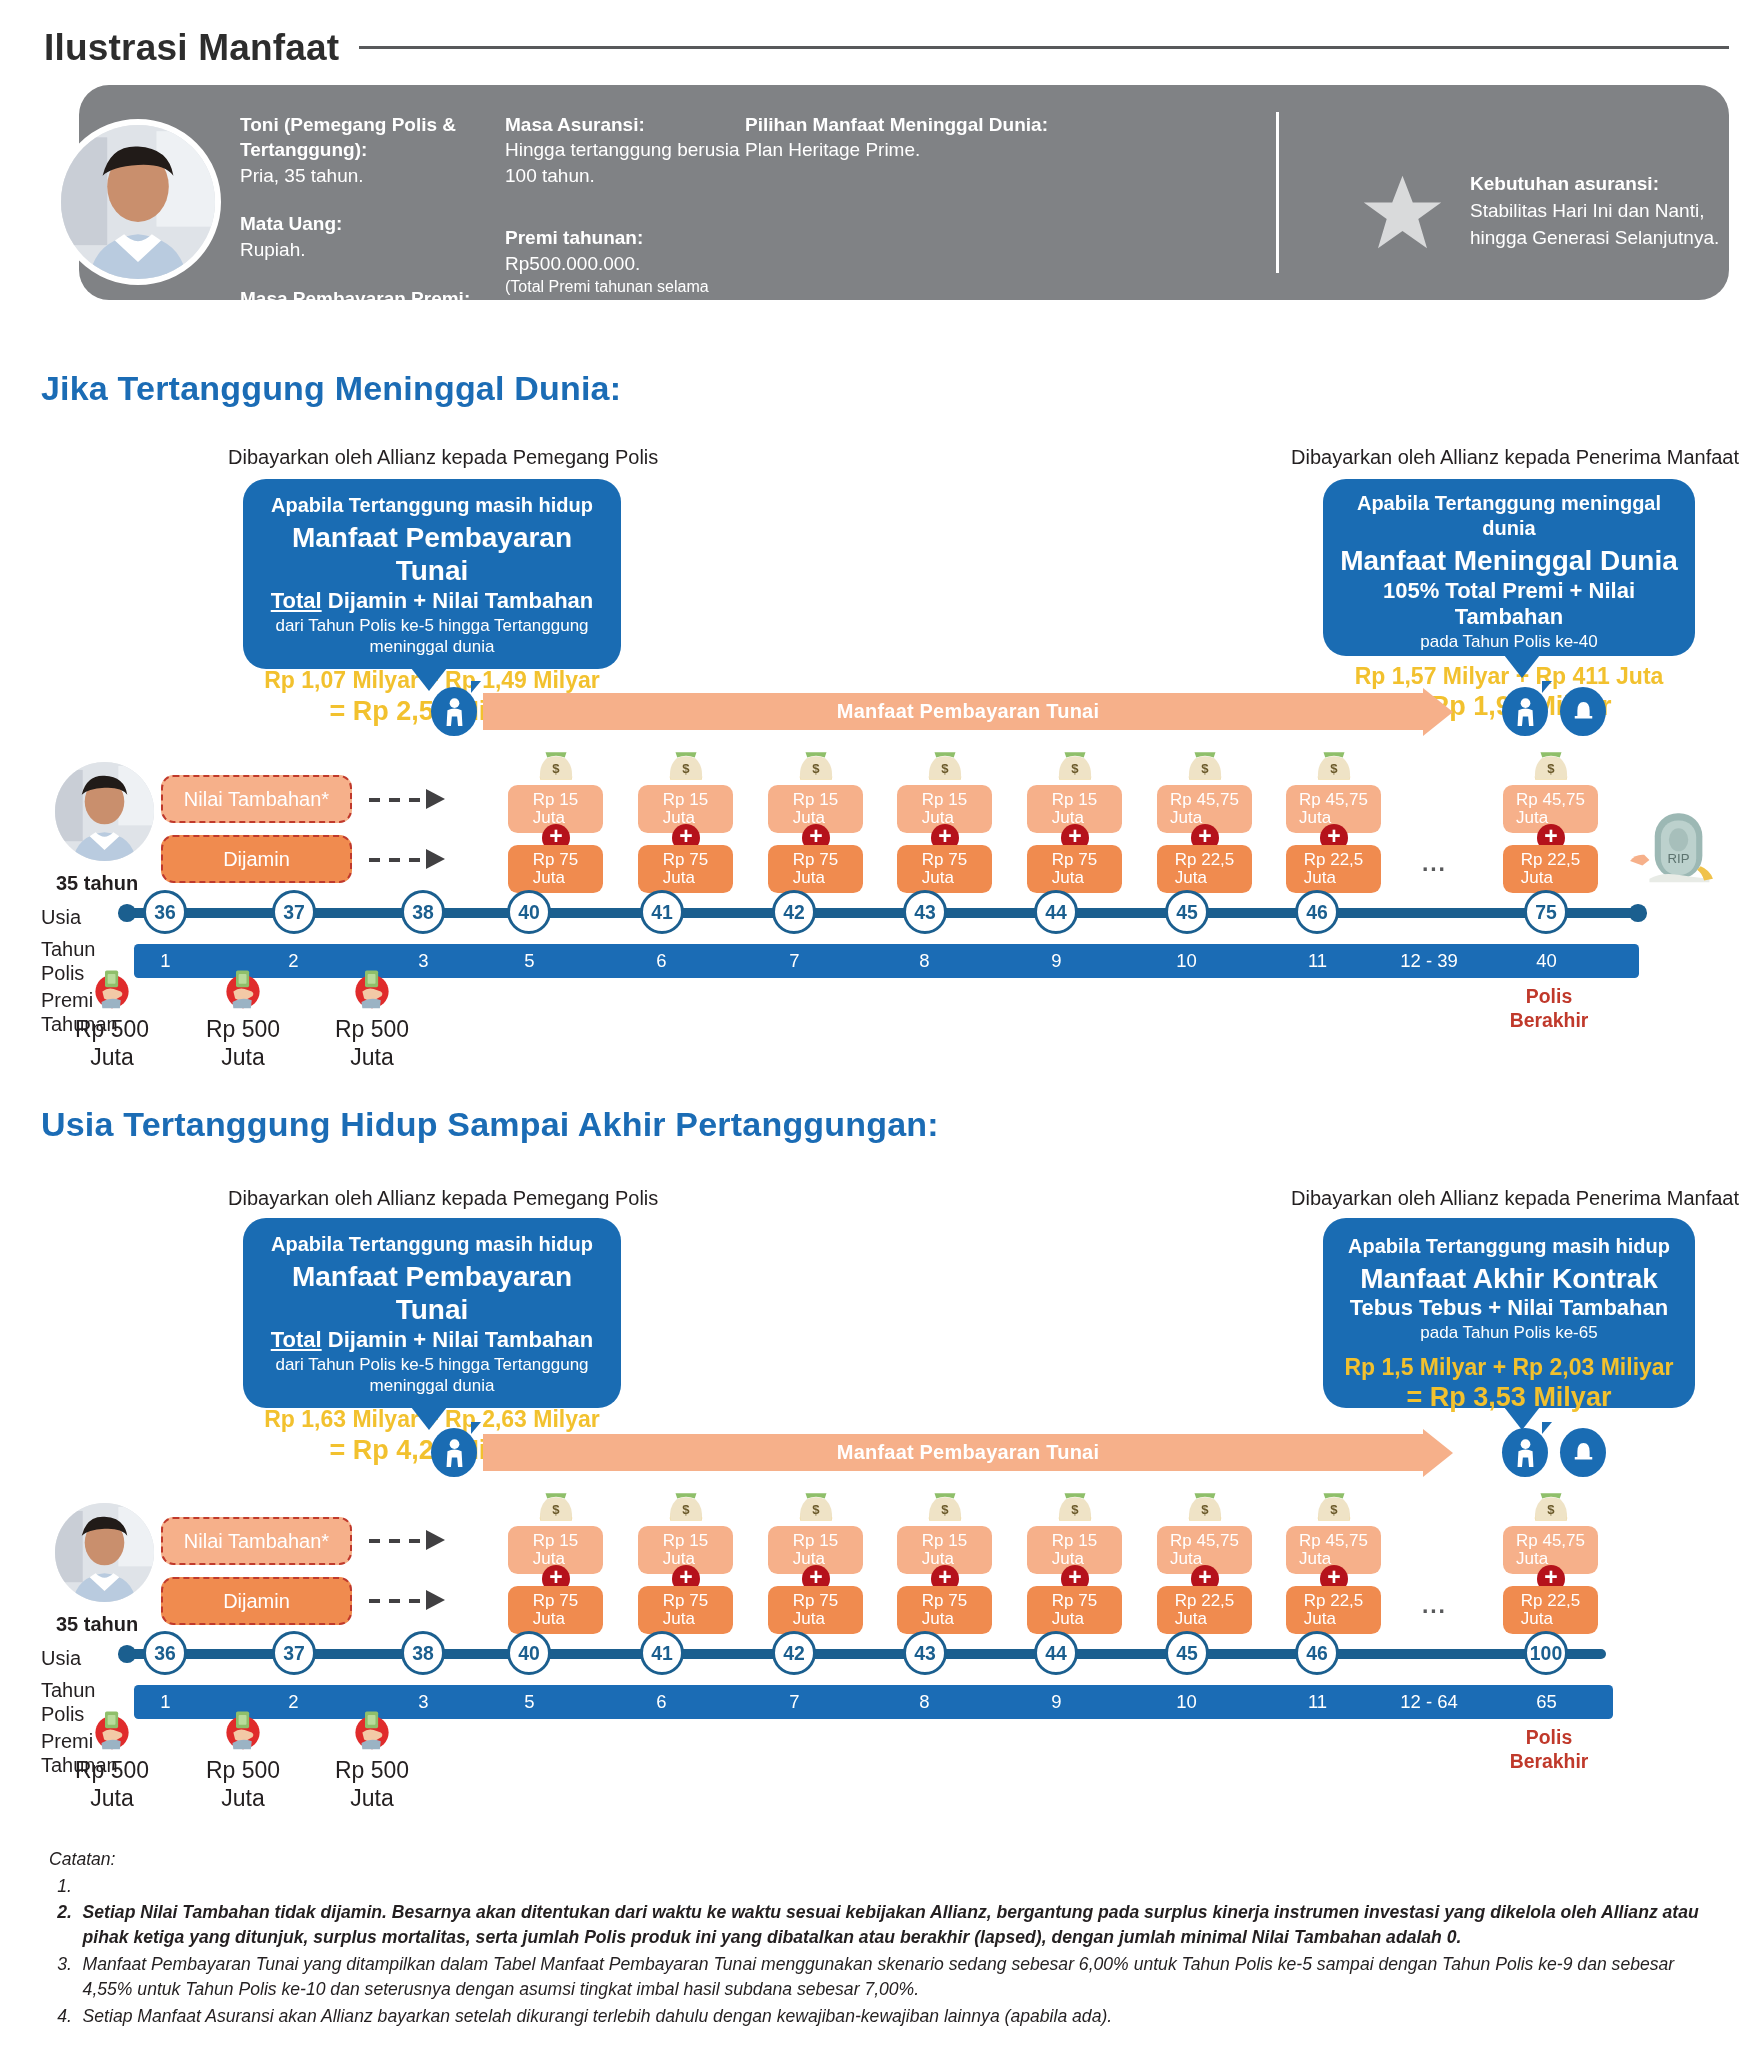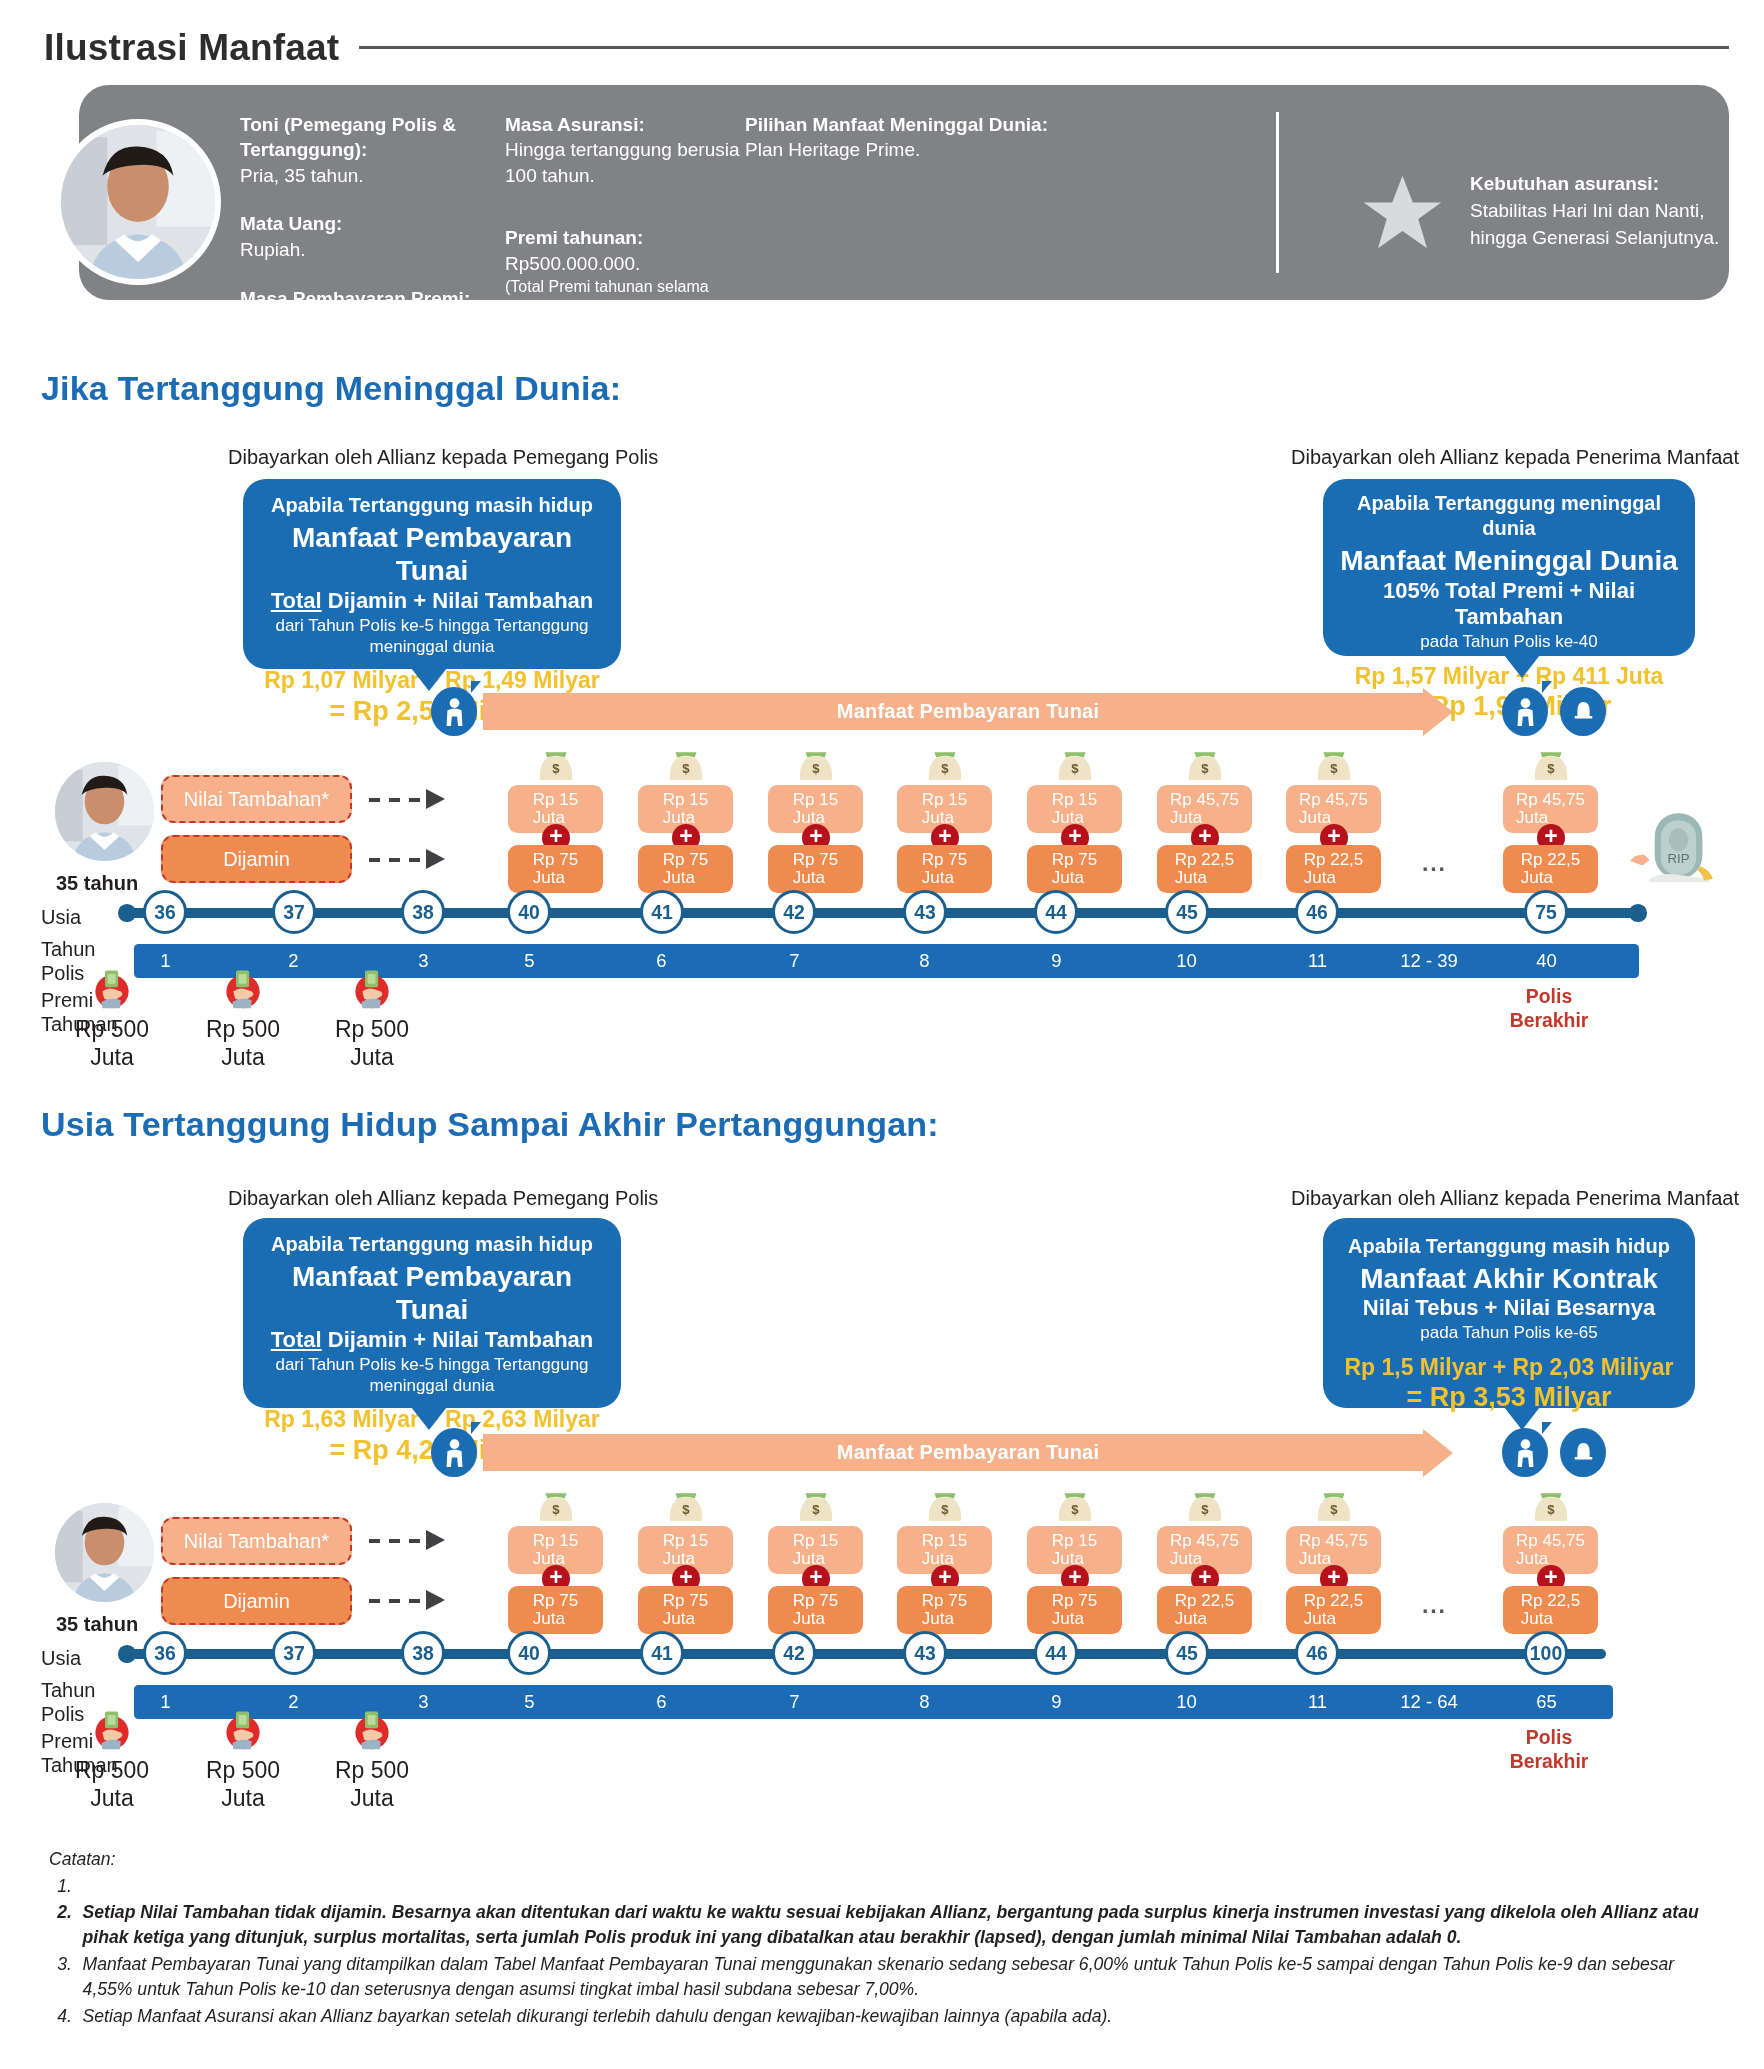--- a/index.html
+++ b/index.html
@@ -485,21 +485,21 @@
       <div class="l4" style="white-space:pre-line">dari Tahun Polis ke-5 hingga Tertanggung
 meninggal dunia</div>
       <div class="l5">Rp 1,63 Milyar + Rp 2,63 Milyar</div>
       <div class="l6">= Rp 4,26 Milyar</div>
       <div class="tail" style="left:168px"></div>
     </div>
 
     <div class="bub" style="left:1323px;top:1218px;width:372px;height:190px;padding:16px 12.4px 0">
       <div class="l1">Apabila Tertanggung masih hidup</div>
       <div class="l2">Manfaat Akhir Kontrak</div>
-      <div class="l3">Nilai Tebus + Nilai Besarnya</div>
+      <div class="l3">Tebus Tebus + Nilai Tambahan</div>
       <div class="l4">pada Tahun Polis ke-65</div>
       <div class="l5">Rp 1,5 Milyar + Rp 2,03 Miliyar</div>
       <div class="l6">= Rp 3,53 Milyar</div>
       <div class="tail" style="left:181px"></div>
     </div>
 
     <div class="arrowbar" style="left:483px;top:1434px;width:970px">
       <div class="body" style="width:940px"></div>
       <div class="head" style="left:940px"></div>
       <div class="txt">Manfaat Pembayaran Tunai</div>

